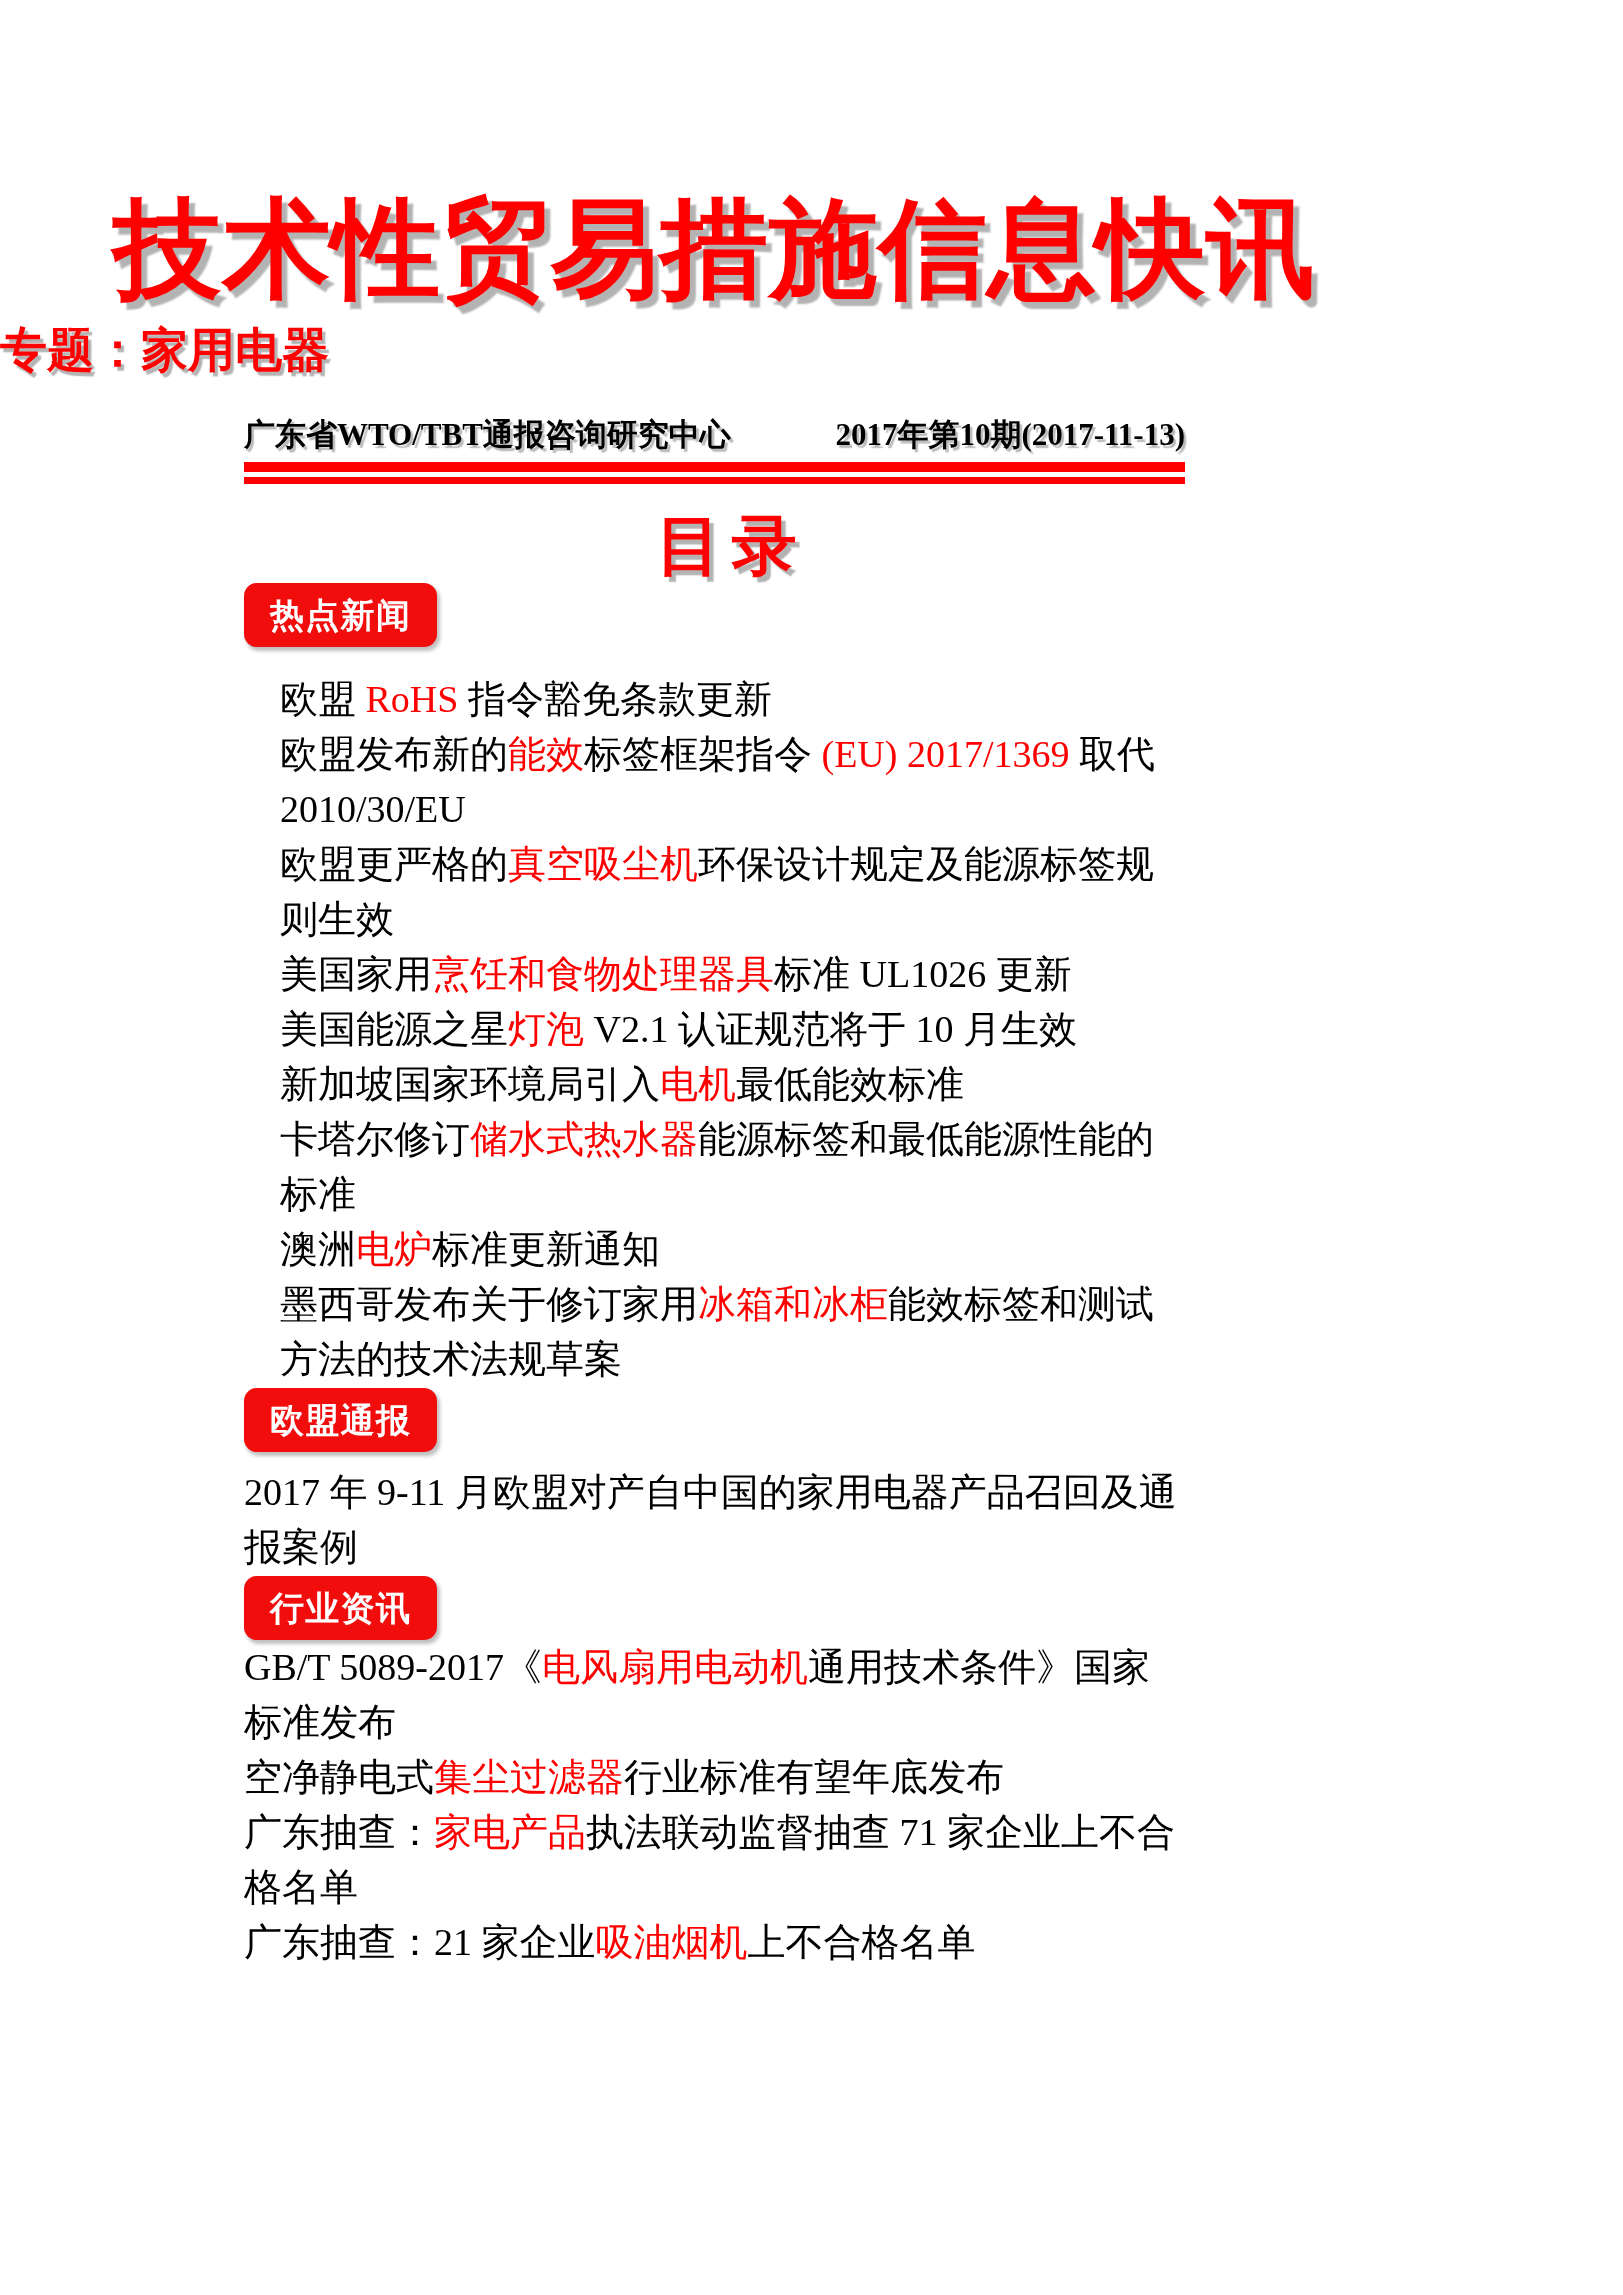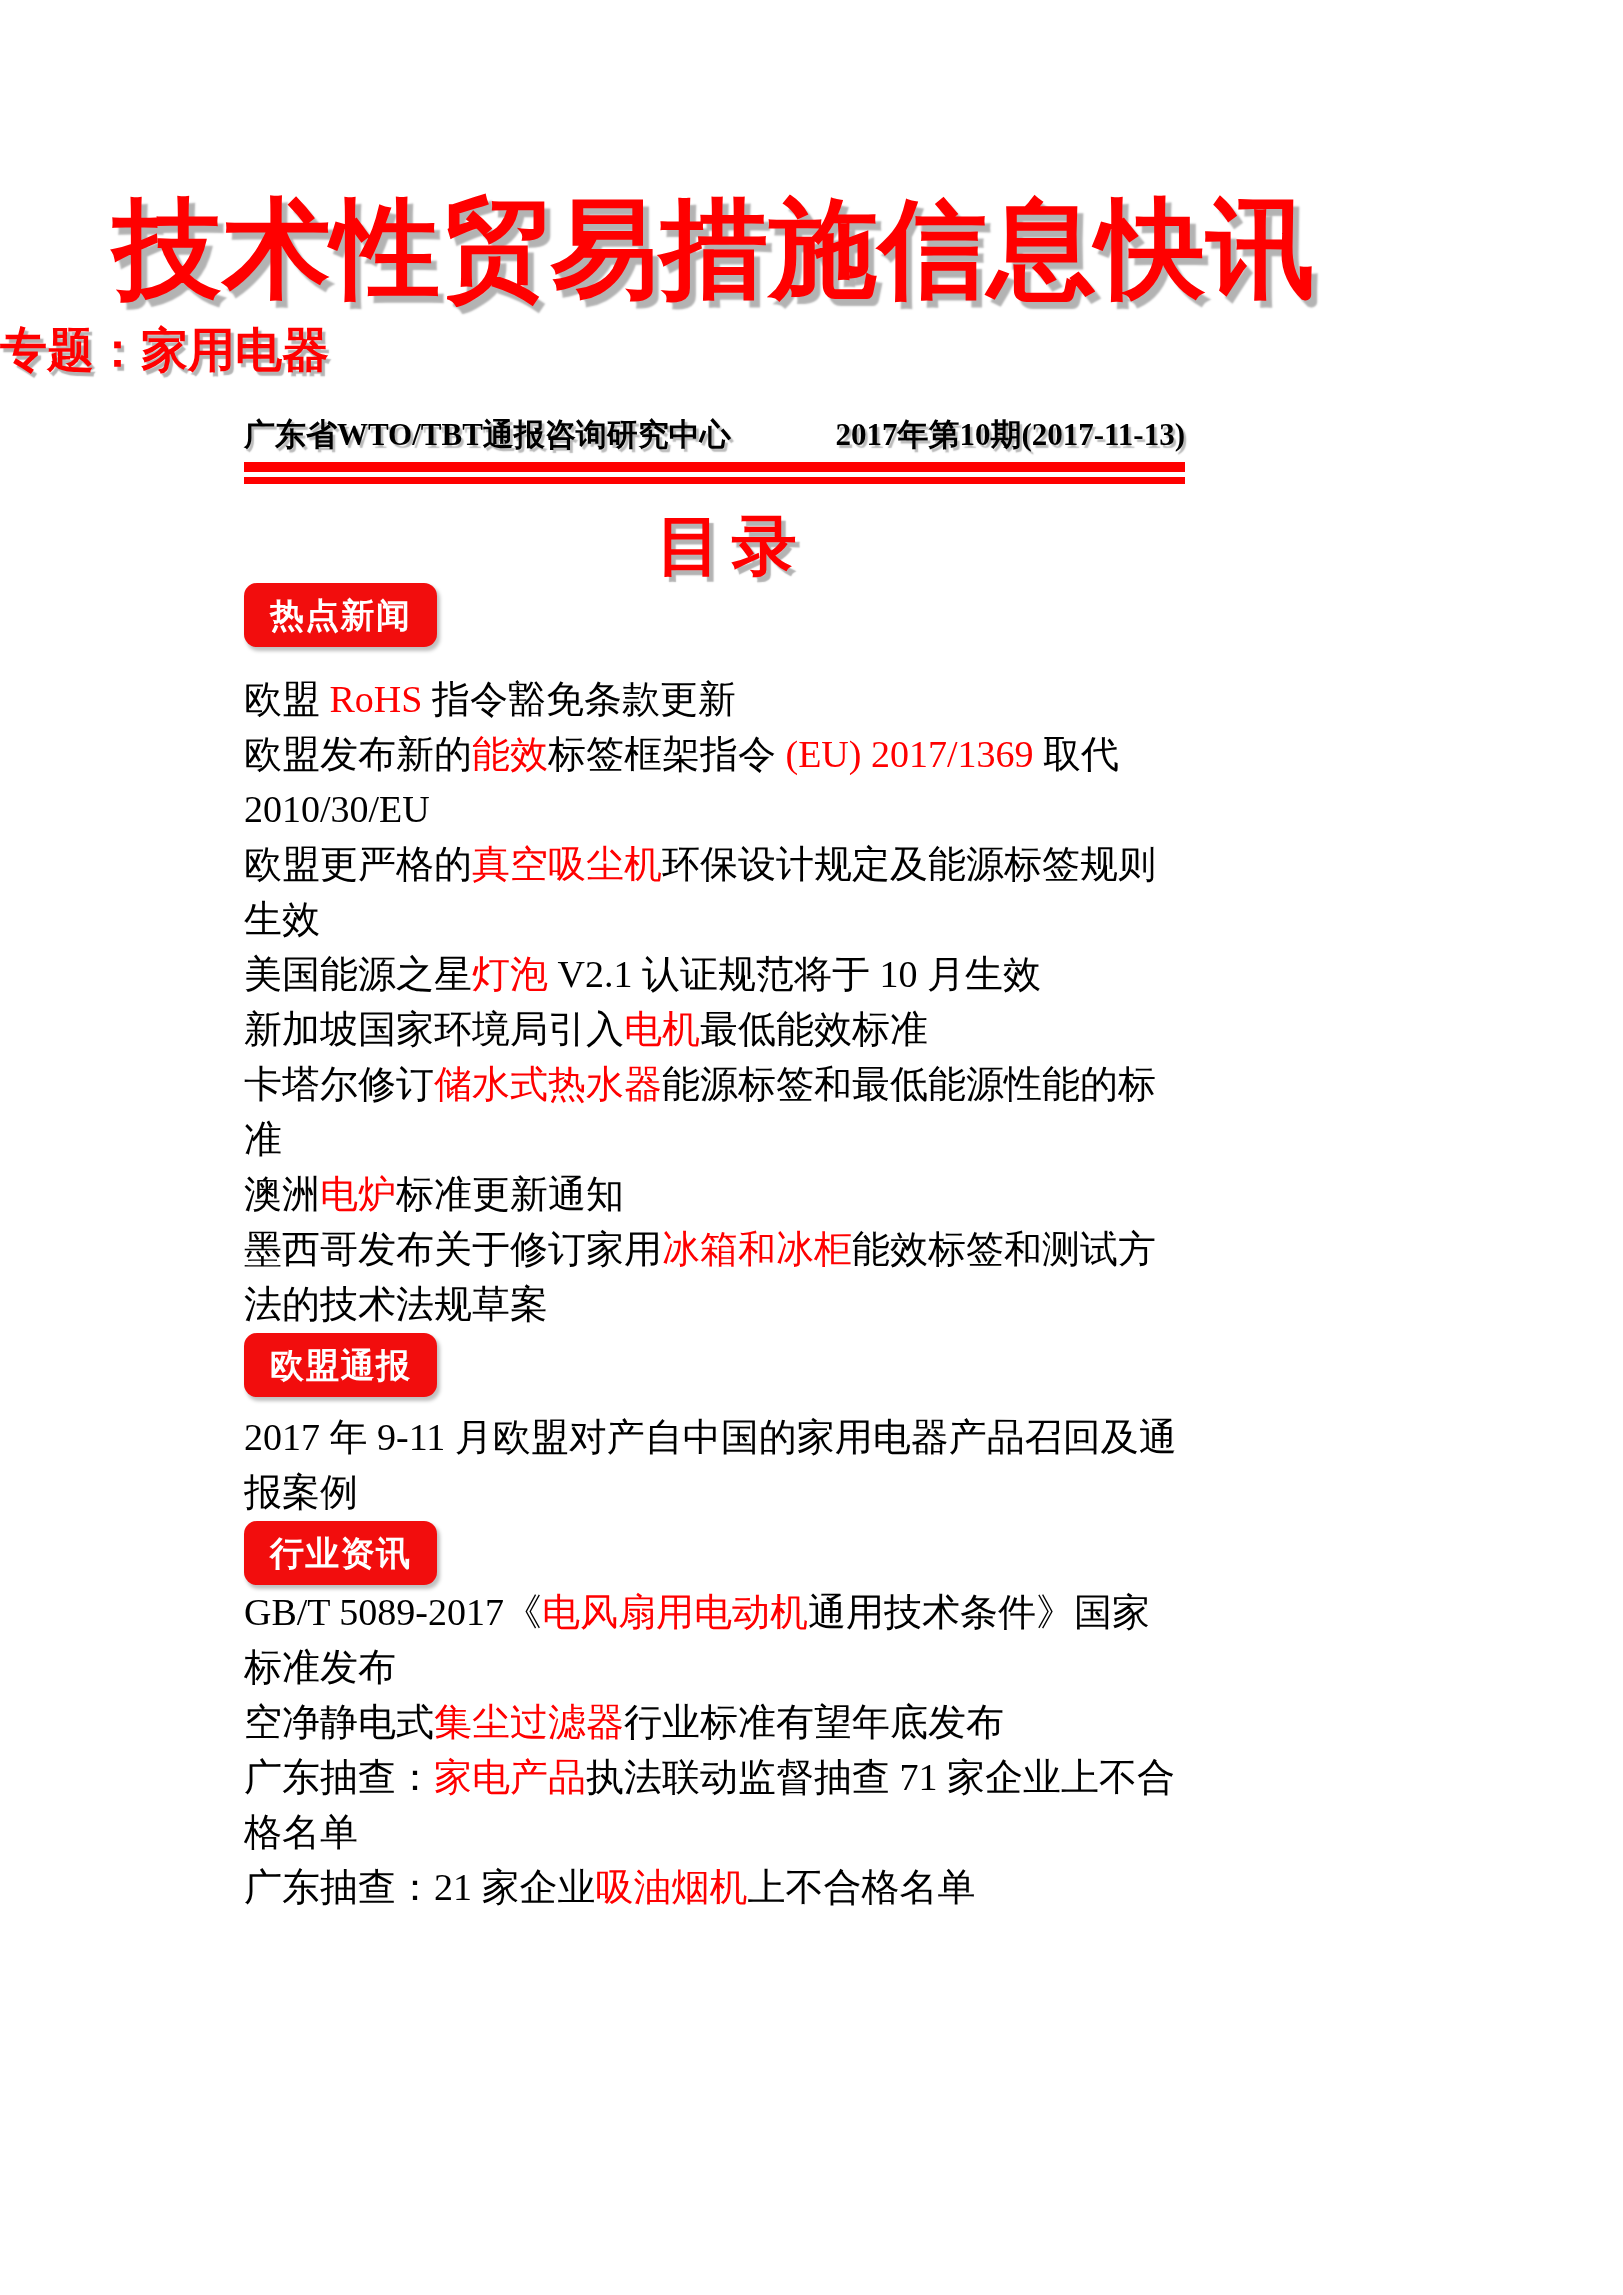--- a/index.html
+++ b/index.html
@@ -61,21 +61,21 @@
     color: #ffffff;
     font-family: "Liberation Sans", "DejaVu Sans", sans-serif;
     font-size: 34px; font-weight: bold; letter-spacing: 1.3px;
     box-shadow: 2.6px 3.3px 3.9px rgba(0,0,0,0.25);
   }
   .badge-1 { margin-top: 4px; }
   .badge-2 { margin-top: 1px; }
   .badge-3 { margin-top: 1.3px; }
 
   .item-list { margin: 0; }
-  .list-1 { margin-top: 25px; }
+  .list-1 { margin-top: 25px; margin-left: 36px; }
   .list-2 { margin-top: 13px; }
   .list-3 { margin-top: 0; }
 
   .toc-item { margin: 0; font-size: 38px; line-height: 55px; }
   .seg-black { color: var(--text-black, #000000); }
   .seg-red   { color: var(--accent-red, #ff0000); }
 </style>
 </head>
 <body>
 
@@ -96,20 +96,21 @@
   </div>
 
   <h2 class="toc-heading">目录</h2>
 
   <div class="toc-body">
       <div class="section-badge badge-1">热点新闻</div>
       <div class="item-list list-1">
         <p class="toc-item"><span class="seg seg-black">欧盟 </span><span class="seg seg-red">RoHS</span><span class="seg seg-black"> 指令豁免条款更新</span></p>
         <p class="toc-item"><span class="seg seg-black">欧盟发布新的</span><span class="seg seg-red">能效</span><span class="seg seg-black">标签框架指令 </span><span class="seg seg-red">(EU) 2017/1369</span><span class="seg seg-black"> 取代 2010/30/EU</span></p>
         <p class="toc-item"><span class="seg seg-black">欧盟更严格的</span><span class="seg seg-red">真空吸尘机</span><span class="seg seg-black">环保设计规定及能源标签规则生效</span></p>
+        <p class="toc-item"><span class="seg seg-black">美国家用</span><span class="seg seg-red">烹饪和食物处理器具</span><span class="seg seg-black">标准 UL1026 更新</span></p>
         <p class="toc-item"><span class="seg seg-black">美国能源之星</span><span class="seg seg-red">灯泡</span><span class="seg seg-black"> V2.1 认证规范将于 10 月生效</span></p>
         <p class="toc-item"><span class="seg seg-black">新加坡国家环境局引入</span><span class="seg seg-red">电机</span><span class="seg seg-black">最低能效标准</span></p>
         <p class="toc-item"><span class="seg seg-black">卡塔尔修订</span><span class="seg seg-red">储水式热水器</span><span class="seg seg-black">能源标签和最低能源性能的标准</span></p>
         <p class="toc-item"><span class="seg seg-black">澳洲</span><span class="seg seg-red">电炉</span><span class="seg seg-black">标准更新通知</span></p>
         <p class="toc-item"><span class="seg seg-black">墨西哥发布关于修订家用</span><span class="seg seg-red">冰箱和冰柜</span><span class="seg seg-black">能效标签和测试方法的技术法规草案</span></p>
       </div>
       <div class="section-badge badge-2">欧盟通报</div>
       <div class="item-list list-2">
         <p class="toc-item"><span class="seg seg-black">2017 年 9-11 月欧盟对产自中国的家用电器产品召回及通报案例</span></p>
       </div>

